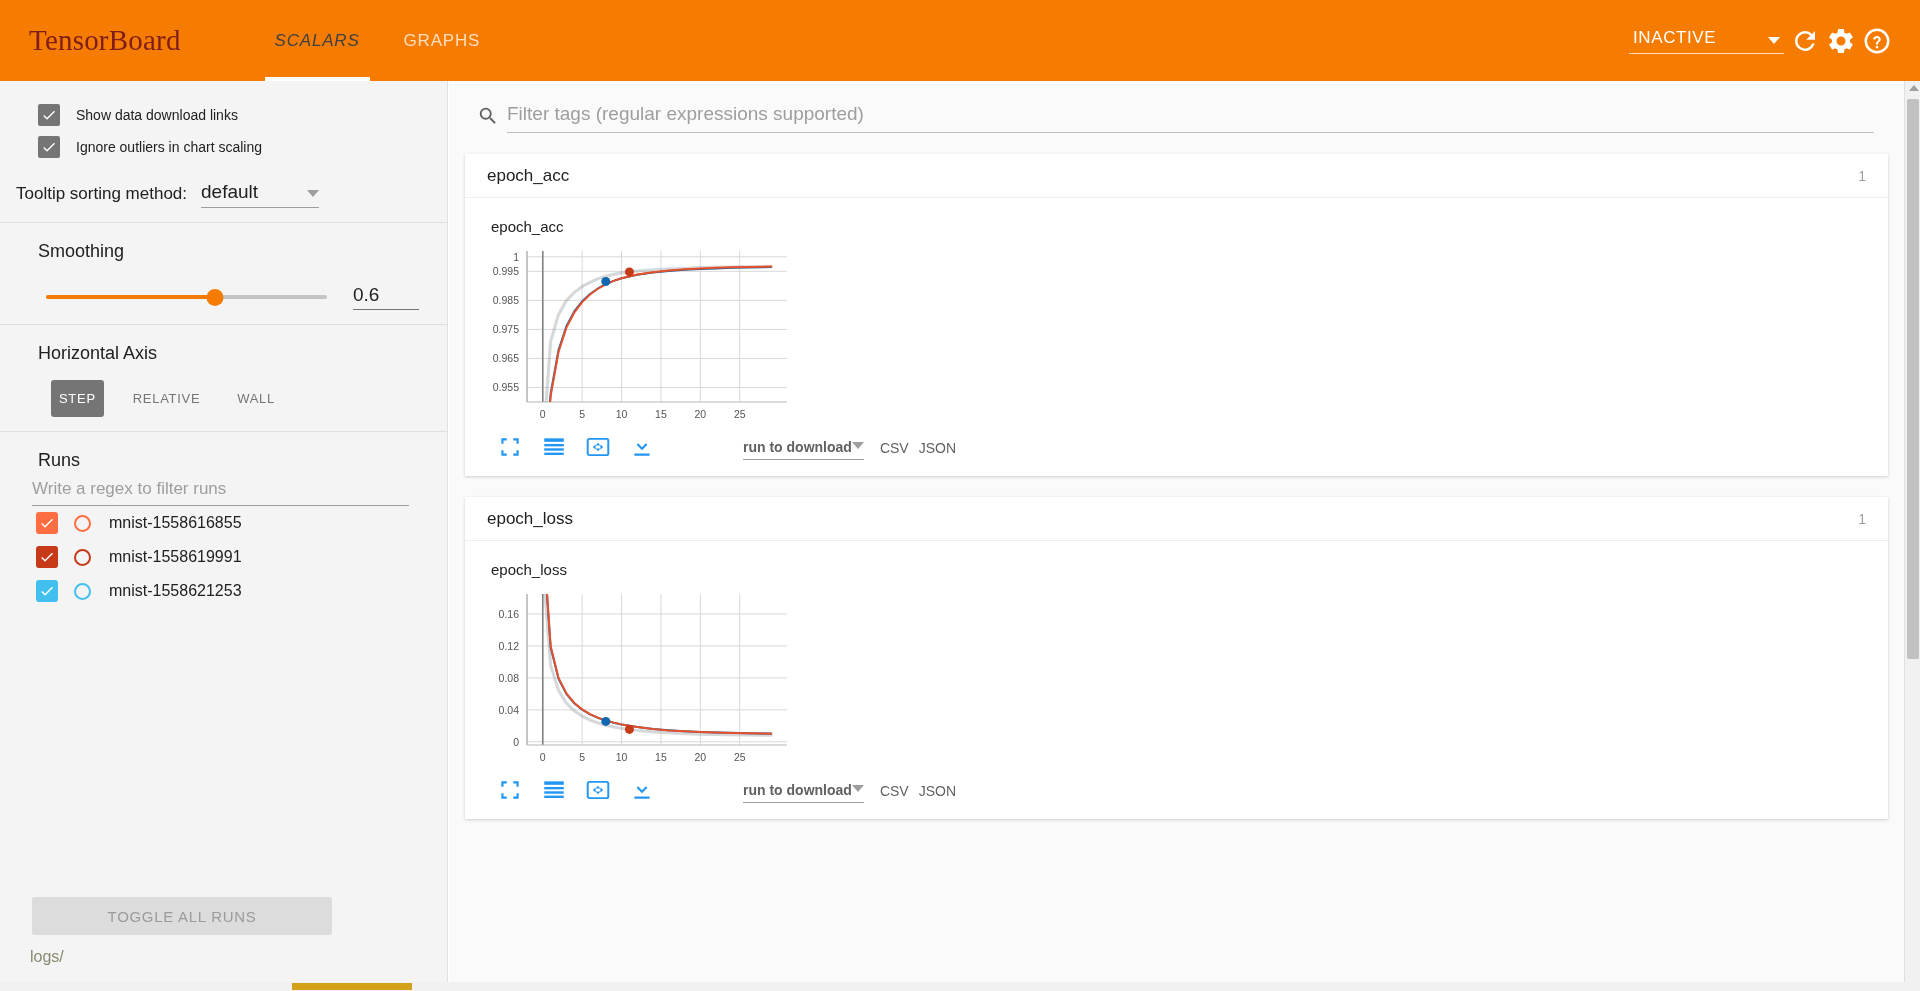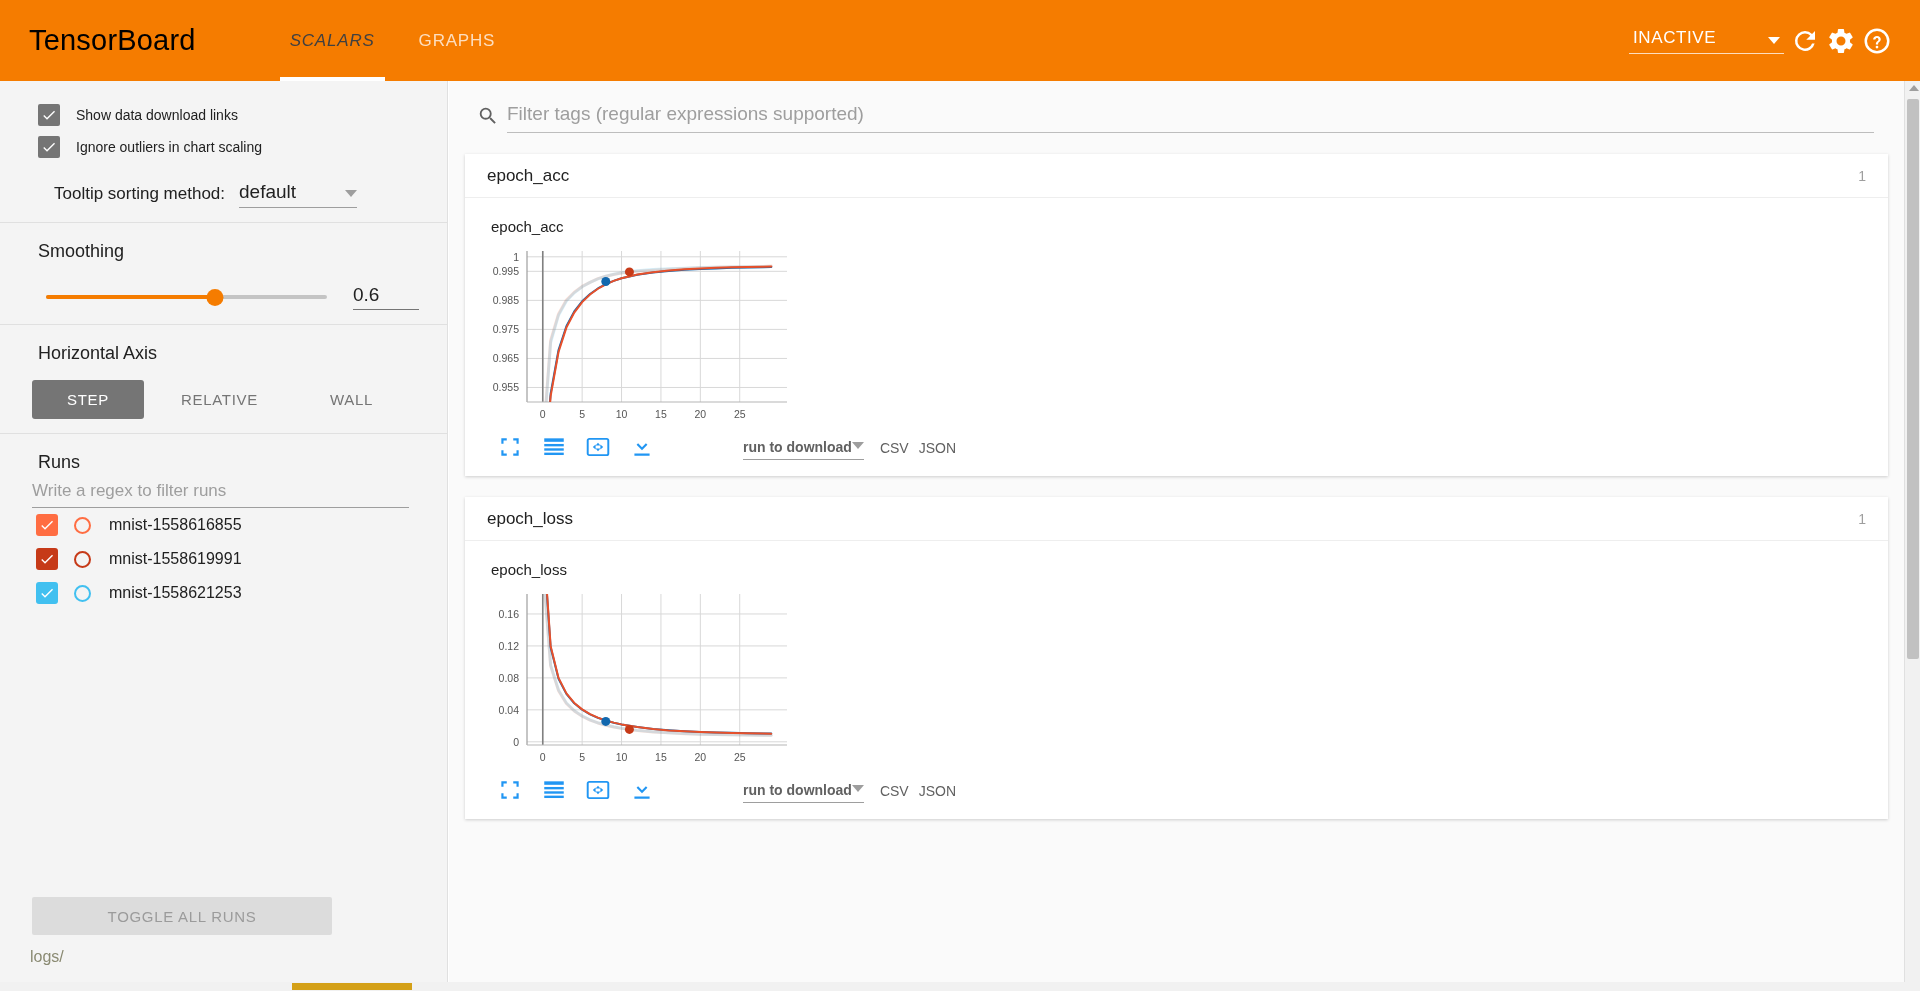--- a/index.html
+++ b/index.html
@@ -8,22 +8,22 @@
     font-family: "Liberation Sans", sans-serif;
     background: #fff; overflow: hidden;
   }
 
   
   .topbar {
     position: absolute; top: 0; left: 0; width: 1920px; height: 81px;
     background: #f57c00; display: flex; align-items: center;
   }
   .brand {
-    color: #000000; font-size: 29px; font-weight: 400;
-    margin-left: 29px; letter-spacing: .2px;
+    color: #7f1d1d; font-size: 29px; font-weight: 400;
+    margin-left: 29px; letter-spacing: .2px; font-family: Liberation Serif, serif;
   }
   .navtabs { display: flex; margin-left: 72px; height: 81px; align-items: center; }
   .navtab {
     color: rgba(255,255,255,.75); font-size: 17px; letter-spacing: .8px;
     padding: 0 22px; height: 81px; line-height: 81px; position: relative;
     cursor: pointer;
   }
   .navtab.active { color: #404040; font-style: italic; }
   .navtab.active::after {
     content: ""; position: absolute; left: 12px; right: 12px; bottom: 0;
@@ -51,21 +51,21 @@
   .sb-section { padding: 18px 0 14px 0; }
   .sb-divider { height: 1px; background: #e0e0e0; margin: 0 0 0 0; }
   .checkrow { display: flex; align-items: center; padding: 5px 0 5px 38px; cursor: pointer; }
   .cbox {
     width: 22px; height: 22px; border-radius: 2px; background: #757575;
     display: flex; align-items: center; justify-content: center; flex: none;
   }
   .cbox svg { width: 16px; height: 16px; }
   .checkrow span.lbl { font-size: 14px; color: #212121; margin-left: 16px; }
 
-  .tooltip-row { display: flex; align-items: flex-end; padding: 18px 0 0 54px; }
+  .tooltip-row { display: flex; align-items: flex-end; padding: 18px 0 0 16px; }
   .tooltip-label { font-size: 17px; color: #212121; padding-bottom: 4px; }
   .tooltip-select {
     margin-left: 14px; min-width: 118px; border-bottom: 1px solid #9e9e9e;
     display: flex; align-items: flex-end; padding-bottom: 4px; cursor: pointer;
   }
   .tooltip-select .val { font-size: 19px; color: #212121; }
   .caret-grey {
     width: 0; height: 0; border-left: 6px solid transparent;
     border-right: 6px solid transparent; border-top: 7px solid #9e9e9e;
     margin-left: auto; margin-bottom: 6px;
@@ -80,22 +80,22 @@
     position: absolute; left: 60%; width: 17px; height: 17px; border-radius: 50%;
     background: #f57c00; transform: translateX(-50%);
   }
   .smooth-val {
     width: 66px; margin-left: 26px; font-size: 19px; color: #212121;
     border-bottom: 1px solid #757575; padding-bottom: 3px; text-align: left; cursor: text;
   }
 
   .haxis-btns { display: flex; gap: 2px; padding: 16px 0 0 32px; }
   .hbtn {
-    font-size: 15px; letter-spacing: .7px; color: #757575; padding: 11px 35px;
-    border-radius: 3px; cursor: pointer;
+    font-size: 13px; letter-spacing: .7px; color: #757575; padding: 11px 8px;
+    border-radius: 3px; cursor: pointer; margin-left: 19px;
   }
   .hbtn.active { background: #757575; color: #fff; }
 
   .runs-filter {
     margin: 8px 38px 0 32px; border-bottom: 1px solid #9e9e9e;
     padding-bottom: 6px; font-size: 17px; color: #9e9e9e; cursor: text;
   }
   .run-row { display: flex; align-items: center; padding: 6px 0 6px 36px; cursor: pointer; }
   .run-cbox { width: 22px; height: 22px; border-radius: 3px; display: flex;
     align-items: center; justify-content: center; flex: none; }

